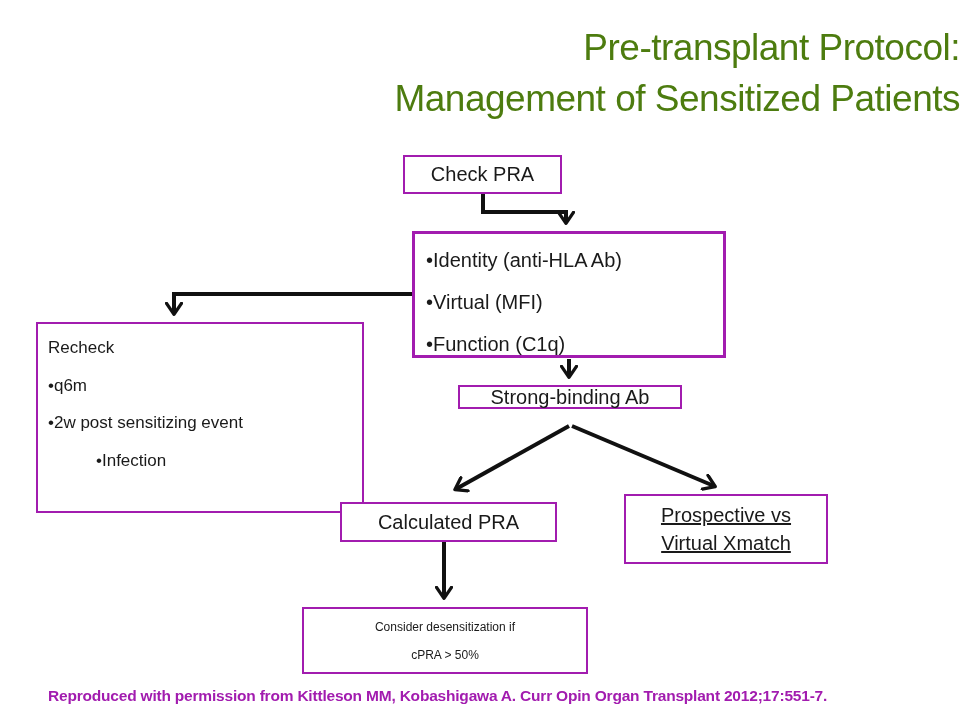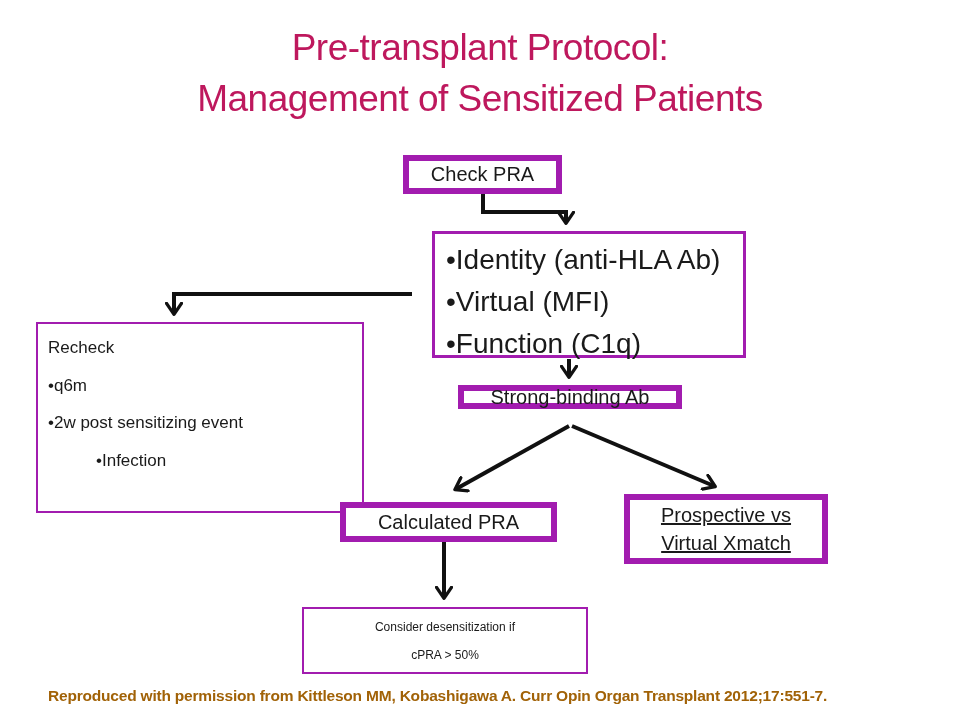--- a/index.html
+++ b/index.html
@@ -10,66 +10,66 @@
     background: #ffffff;
     font-family: "Liberation Sans", sans-serif;
     color: #1a1a1a;
     overflow: hidden;
   }
   .title {
     position: absolute;
     top: 22px;
     left: 0;
     width: 960px;
-    text-align: center;
+    text-align: right;
     font-size: 37px;
     line-height: 51px;
     letter-spacing: -0.5px;
-    color: #be185d;
+    color: #4d7c0f;
   }
   .connectors {
     position: absolute;
     top: 0; left: 0;
     width: 960px; height: 720px;
   }
   .box {
     position: absolute;
     background: #ffffff;
-    border: 6px solid #a21caf;
+    border: 2px solid #a21caf;
     box-sizing: border-box;
   }
   .box.center {
     display: flex;
     flex-direction: column;
     align-items: center;
     justify-content: center;
     text-align: center;
   }
   .box-checkpra   { left: 403px; top: 155px; width: 159px; height: 39px; font-size: 20px; }
   .box-assessment { left: 412px; top: 231px; width: 314px; height: 127px; border-width: 3px;
-                    padding: 5px 0 0 11px; font-size: 28px; margin-left: 20px; }
+                    padding: 5px 0 0 11px; font-size: 20px; }
   .box-assessment .line { line-height: 42px; white-space: nowrap; }
   .box-recheck    { left: 36px;  top: 322px; width: 328px; height: 191px; border-width: 2px;
                     padding: 5px 0 0 10px; font-size: 17px; }
   .box-recheck .line { line-height: 37.5px; white-space: nowrap; }
   .box-recheck .sub { padding-left: 48px; }
   .box-strong     { left: 458px; top: 385px; width: 224px; height: 24px; font-size: 20px; }
   .box-calculated { left: 340px; top: 502px; width: 217px; height: 40px; font-size: 20px; }
   .box-prospective{ left: 624px; top: 494px; width: 204px; height: 70px; font-size: 20px; line-height: 28px; text-decoration: underline; }
   .box-consider   { left: 302px; top: 607px; width: 286px; height: 67px; border-width: 2px;
                     font-size: 12px; line-height: 28px; }
   .footer {
     position: absolute;
     left: 48px;
     top: 687px;
     width: 880px;
     font-size: 15.5px;
     font-weight: bold;
     letter-spacing: -0.2px;
-    color: #a16207;
+    color: #a21caf;
     white-space: nowrap;
   }
 </style>
 </head>
 <body>
 
 <div class="slide">
 
   <div class="title">
     <div>Pre-transplant Protocol:</div>

